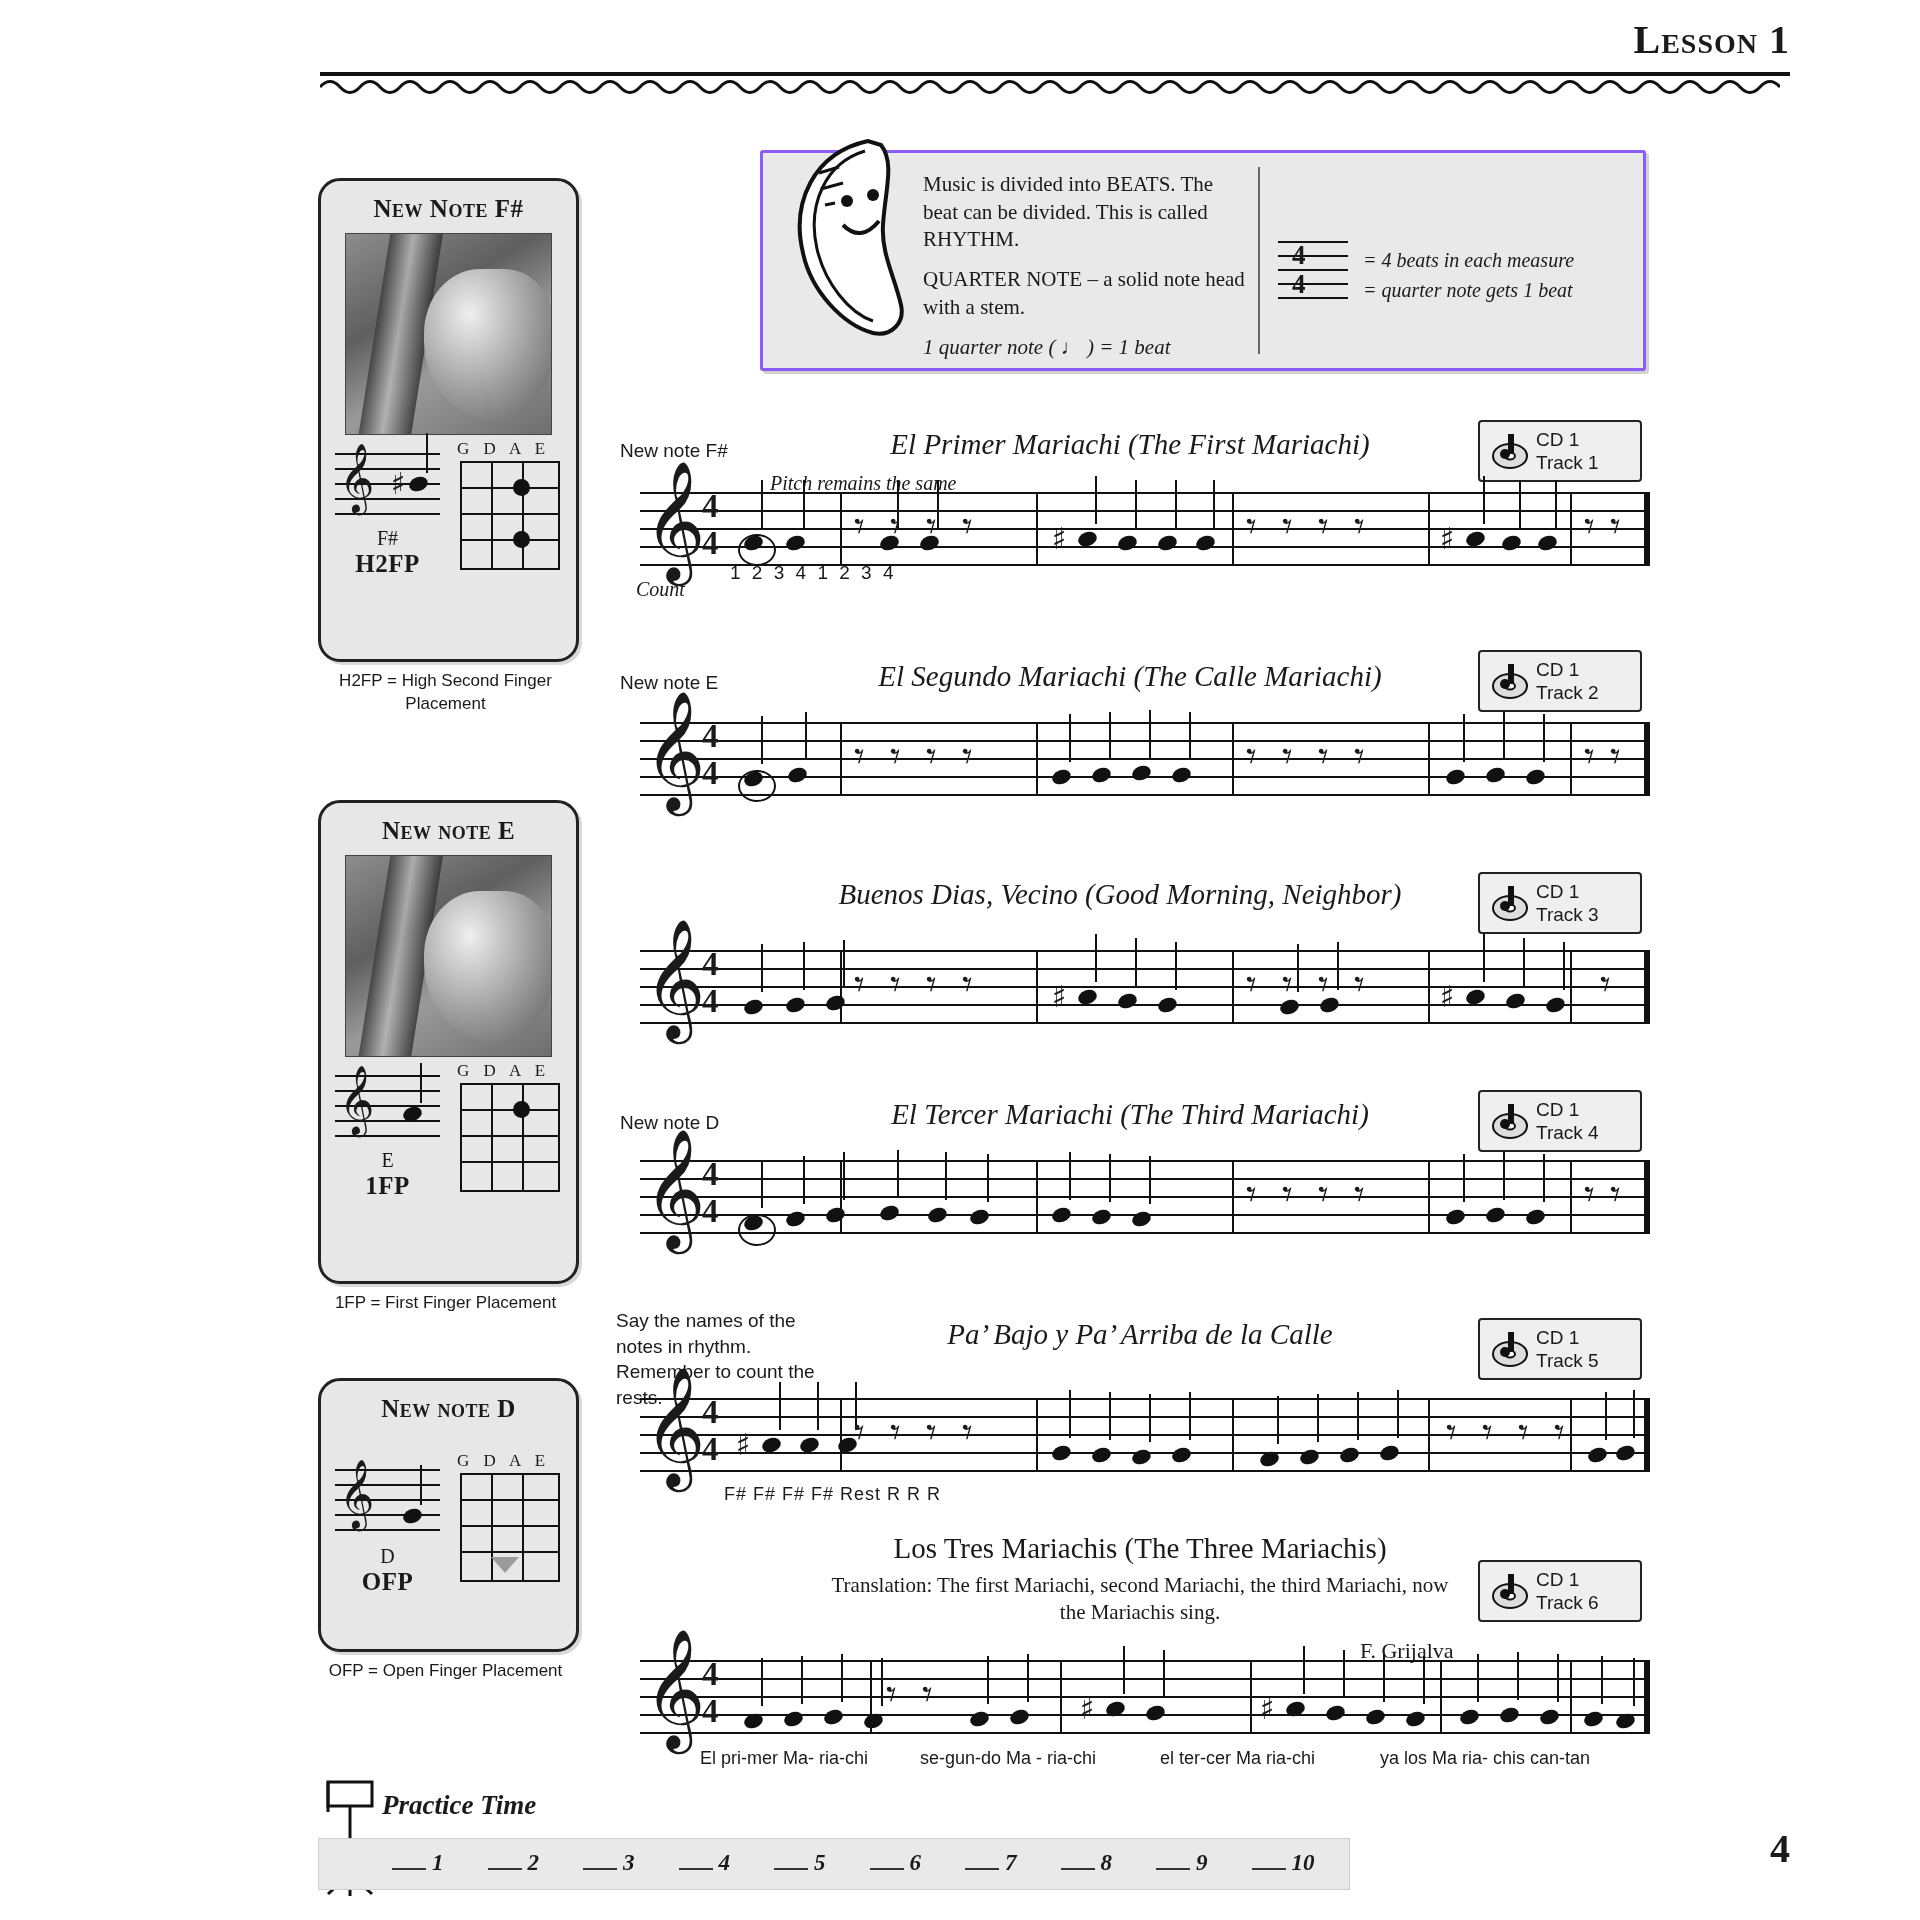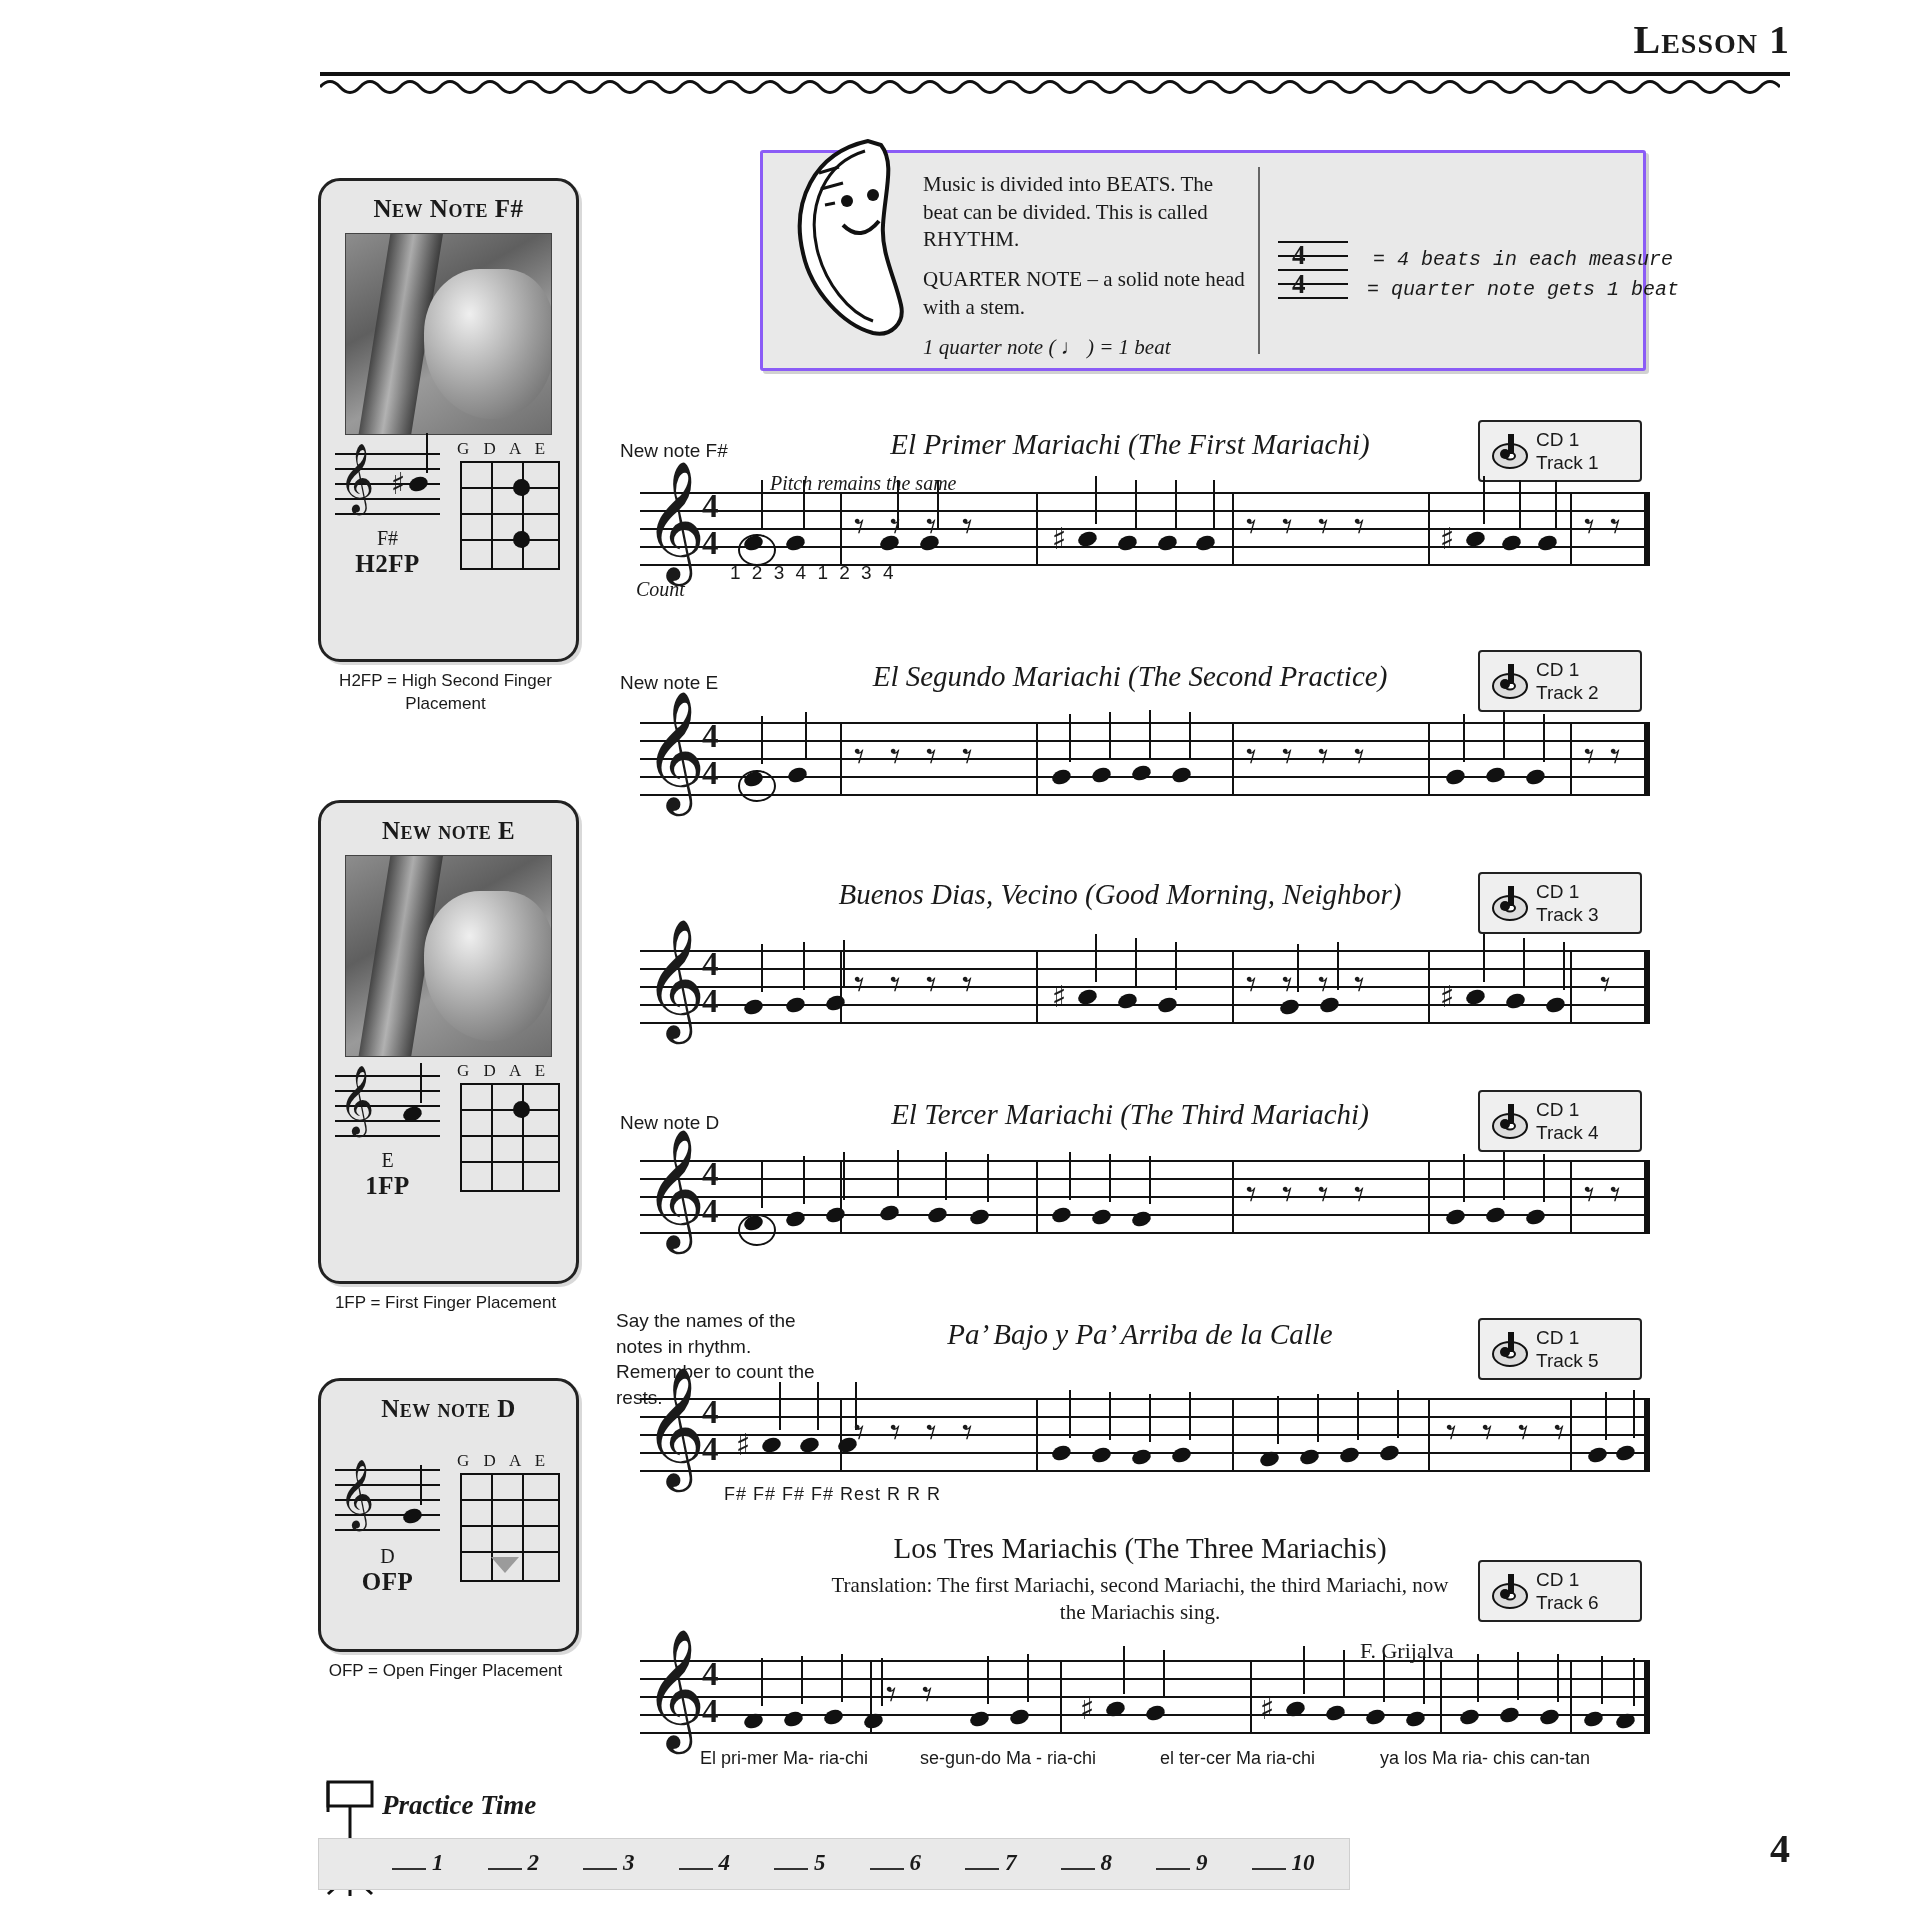--- a/index.html
+++ b/index.html
@@ -42,21 +42,21 @@
   .info-r{position:absolute;left:520px;top:18px;width:340px;
     font-family:"Liberation Serif", serif;font-size:21px;line-height:1.32;}
   .info-para{margin-bottom:12px;}
   .ital{font-style:italic;}
   .ts-block{position:absolute;left:515px;top:88px;}
   .ts-staff{position:relative;width:70px;height:62px;}
   .ts-staff .ln{position:absolute;left:0;width:70px;height:2px;background:#111;}
   .ts-num{position:absolute;left:14px;top:-2px;font-family:"Liberation Serif",serif;
     font-weight:bold;font-size:27px;line-height:30px;}
   .ts-lines{position:absolute;left:600px;top:92px;width:320px;
-    font-family:Liberation Mono, monospace;font-size:20px;line-height:30px;text-align:center;}
+    font-family:Liberation Serif, serif;font-size:20px;line-height:30px;}
 
   
   .mascot{position:absolute;left:10px;top:-20px;width:160px;height:210px;}
 
   
   .notecard{
     position:absolute;width:255px;
     background:#e7e7e7;border:3px solid #222;border-radius:22px;
     box-shadow:3px 3px 0 rgba(0,0,0,.15);
   }
@@ -394,21 +394,21 @@
         <div class="stem"></div>
       </div>
     <div class="note" style="left:898px;top:44px;">
         <div class="head"></div>
         <div class="stem"></div>
       </div>
     <div class="rest" style="left:944px;top:14px;">𝄾</div>
     <div class="rest" style="left:970px;top:14px;">𝄾</div>
   </div>
 
-  <div class="song-title" style="left:760px;top:660px;width:740px;">El Segundo Mariachi (The Second Practice)</div>
+  <div class="song-title" style="left:760px;top:660px;width:740px;">El Segundo Mariachi (The Calle Mariachi)</div>
   <div class="cue" style="left:620px;top:672px;">New note E</div>
   <div class="cdbox" style="left:1478px;top:650px;">
     <svg class="cd-icon" viewBox="0 0 44 44">
       <ellipse cx="22" cy="28" rx="17" ry="12" fill="#ddd" stroke="#111" stroke-width="2"></ellipse>
       <ellipse cx="22" cy="28" rx="5" ry="3.5" fill="#fff" stroke="#111" stroke-width="2"></ellipse>
       <path d="M20,6 L26,6 L26,26 L20,26 Z" fill="#111"></path>
       <circle cx="17" cy="26" r="5" fill="#111"></circle>
     </svg>
     <div class="cd-txt">
       <div>CD 1</div>

